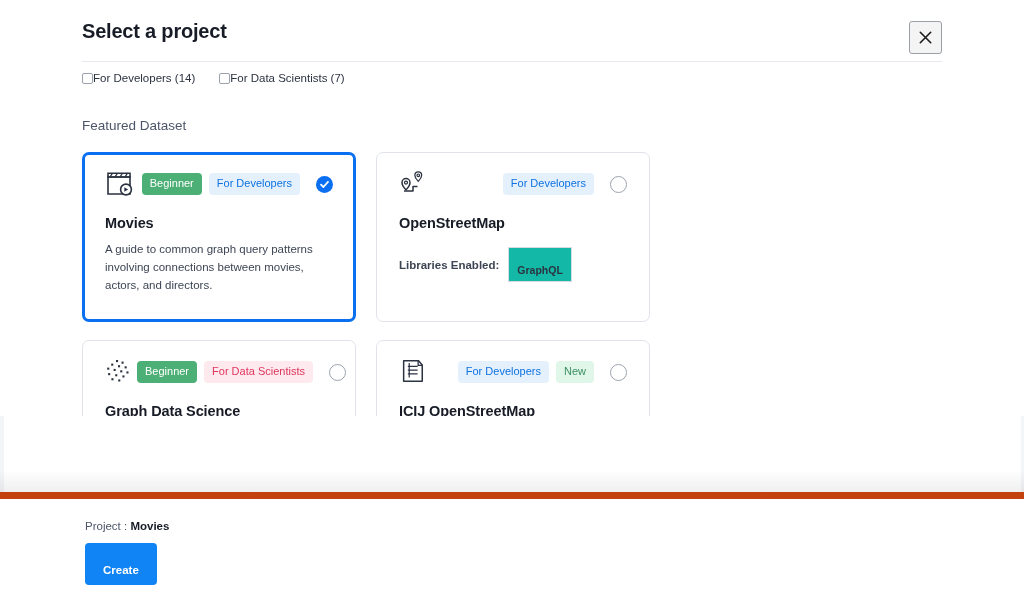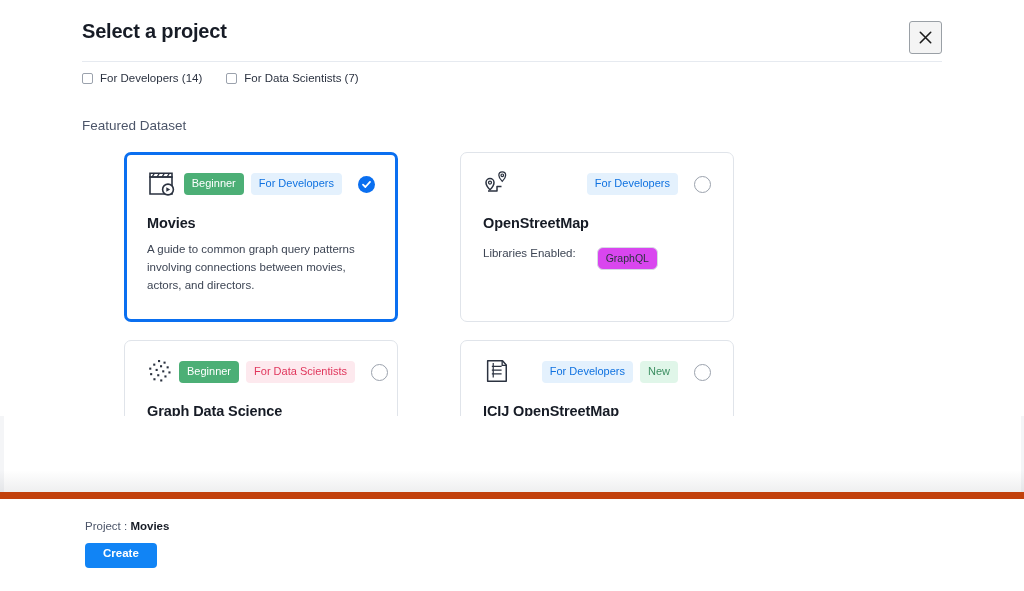--- a/index.html
+++ b/index.html
@@ -83,21 +83,20 @@
     position: absolute;
     left: 82px;
     top: 72px;
     display: flex;
     align-items: center;
     gap: 24px;
   }
   .filter-item {
     display: flex;
     align-items: center;
-    gap: 7px;
     cursor: pointer;
   }
   .cb {
     width: 11px; height: 11px;
     border: 1px solid #9ba2ad;
     border-radius: 2px;
     background: #fff;
     flex: none;
   }
   .filter-label {
@@ -128,21 +127,20 @@
   }
 
   .card {
     width: 274px;
     background: #ffffff;
     border: 1px solid #e0e4ea;
     border-radius: 7px;
     padding: 16px 22px 18px 22px;
     position: relative;
     cursor: pointer;
-    margin-left: 42px;
   }
   .card.tall { min-height: 170px; }
   .card.short { min-height: 139px; }
   .card.selected {
     border: 3px solid #0a6ff0;
     padding: 14px 20px 16px 20px;
   }
 
   .card-top {
     display: flex;
@@ -204,35 +202,36 @@
   }
   .card-desc {
     font-size: 11.5px;
     line-height: 1.55;
     color: #3d4554;
     margin: 0;
     max-width: 230px;
   }
   .libs {
     display: flex;
-    align-items: flex-start;
-    gap: 21px;
+    align-items: center;
+    gap: 9px;
     margin-top: 16px;
+    font-weight: bold;
   }
   .libs-label {
     font-size: 11.5px;
     color: #3d4554;
   }
   .lib-chip {
     font-size: 10.5px;
     color: #2b3240;
     border: 1px solid #d6dbe3;
-    border-radius: 6px;
-    padding: 4px 8px 5px 8px;
-    background: #d946ef;
+    border-radius: 0;
+    padding: 16px 8px 5px 8px;
+    background: #14b8a6;
     white-space: nowrap;
   }
 
   
   .footer-shadow {
     position: absolute;
     left: 0; right: 0;
     top: 470px;
     height: 22px;
     background: linear-gradient(to bottom, rgba(23,28,38,0) 0%, rgba(23,28,38,0.07) 100%);
@@ -257,21 +256,21 @@
     position: absolute;
     left: 85px;
     top: 44px;
     background: #1184f5;
     color: #ffffff;
     border: none;
     border-radius: 4px;
     font-size: 11.5px;
     font-weight: bold;
     font-family: "Liberation Sans", sans-serif;
-    padding: 4px 18px 9px 18px;
+    padding: 21px 18px 9px 18px;
     cursor: pointer;
   }
 </style>
 </head>
 <body>
 
 <div id="app">
 
   <div class="edge-left"></div>
   <div class="edge-right"></div>

